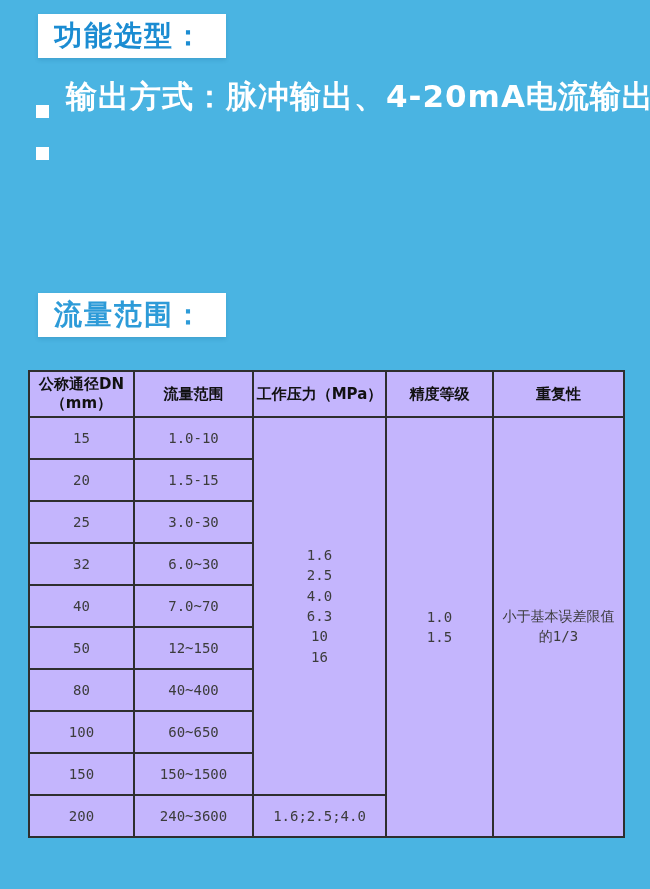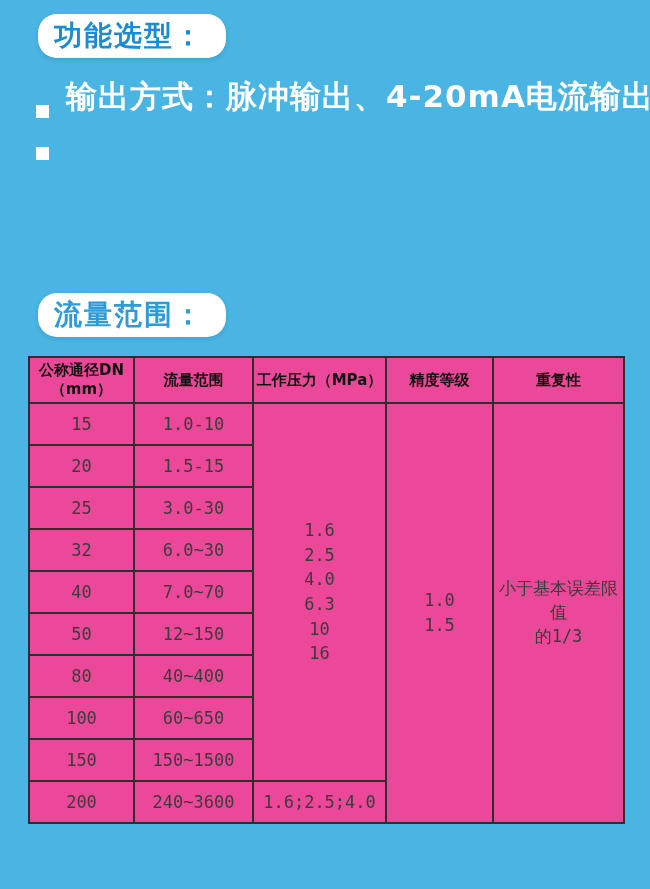--- a/index.html
+++ b/index.html
@@ -15,21 +15,20 @@
     left:38px;
     background:#ffffff;
     color:#1b8cd2;
     font-size:28px;
     font-weight:bold;
     line-height:44px;
     height:44px;
     padding:0 22px 0 16px;
     letter-spacing:2px;
     box-shadow:0 2px 4px rgba(20,80,120,0.18);
-    border-radius:19px;
   }
   #title-function{top:14px;}
   #title-flow{top:293px;color:#2d9bd8;}
   .feature-list{
     position:absolute;
     left:36px;top:90px;
     margin:0;padding:0;
     list-style:none;
   }
   .feature-item{
@@ -44,43 +43,43 @@
     white-space:nowrap;
   }
   .bullet-square{
     width:13px;height:13px;
     background:#ffffff;
     margin-right:17px;
     flex:0 0 auto;
   }
   table.spec{
     position:absolute;
-    left:28px;top:356px;
+    left:28px;top:370px;
     width:595px;
     border-collapse:collapse;
-    background:#ec4899;
+    background:#c4b5fd;
     table-layout:fixed;
   }
   table.spec th, table.spec td{
     border:2px solid #2e2e2e;
     text-align:center;
     vertical-align:middle;
     padding:0;
   }
   table.spec th{
     height:44px;
     font-size:15px;
     font-weight:bold;
     color:#111111;
     white-space:pre-line;
     line-height:1.25;
   }
   table.spec td{
     height:40px;
-    font-size:17px;
+    font-size:14px;
     color:#3c3c3c;
     font-family:"DejaVu Sans Mono","Liberation Mono",monospace;
   }
   td.preline{white-space:pre-line;line-height:1.45;}
   td.repeat-cell{
     font-family:"DejaVu Sans","Liberation Sans",sans-serif;
     font-size:14px;
     white-space:pre-line;
     line-height:1.4;
   }

